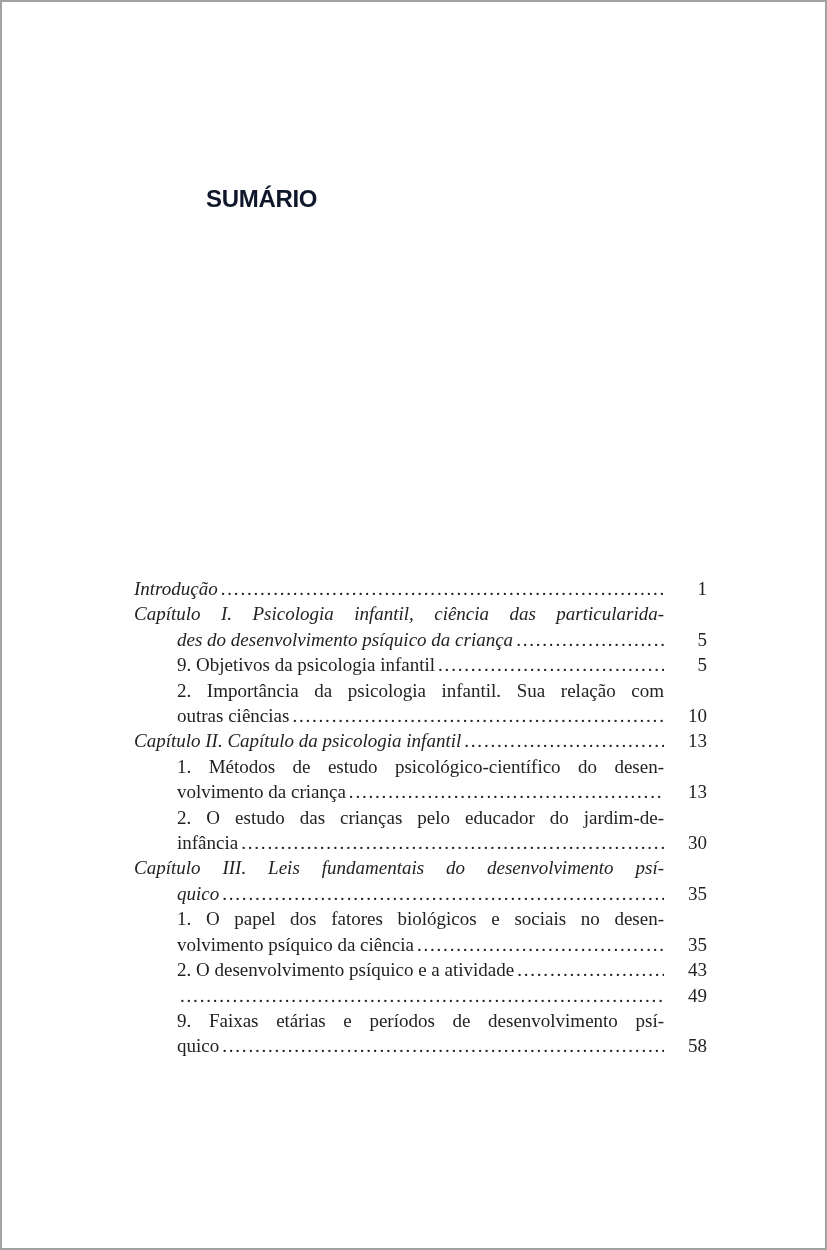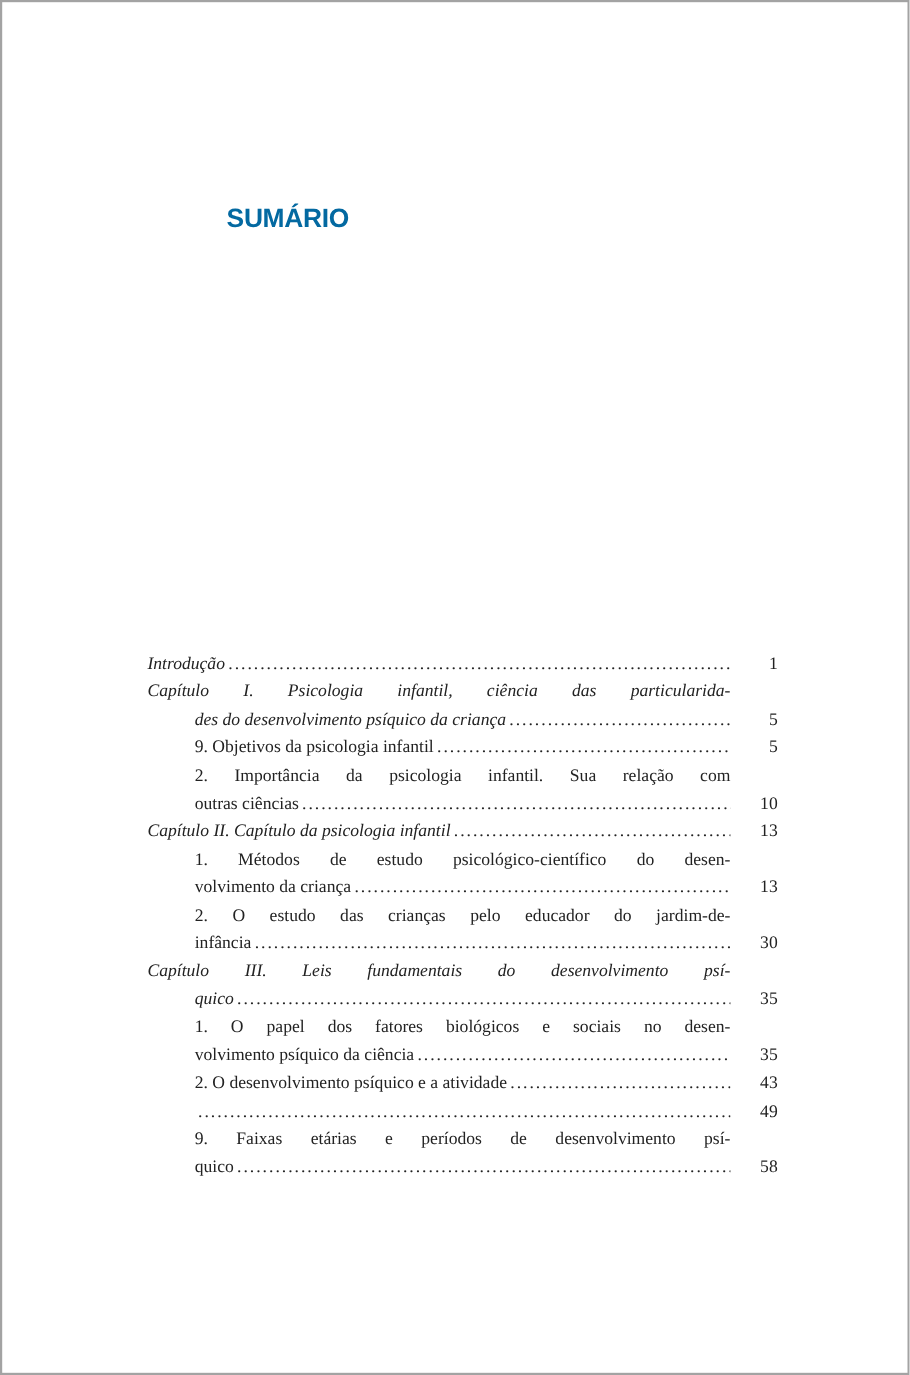--- a/index.html
+++ b/index.html
@@ -21,28 +21,28 @@
   .sumario {
     position: absolute;
     left: 204px;
     top: 185px;
     margin: 0;
     font-family: "Liberation Sans", sans-serif;
     font-weight: bold;
     font-size: 24px;
     line-height: 24px;
     letter-spacing: -0.3px;
-    color: #0369a1;
+    color: #0f172a;
   }
   .toc {
     position: absolute;
     left: 132px;
-    top: 589px;
+    top: 574px;
     width: 573px; 
-    font-size: 16px;
+    font-size: 19px;
     line-height: 25.4px;
   }
   .row {
     display: flex;
     align-items: baseline;
   }
   .row.ind { padding-left: 43px; }
   .row.it  { font-style: italic; }
   
   .row.just {

